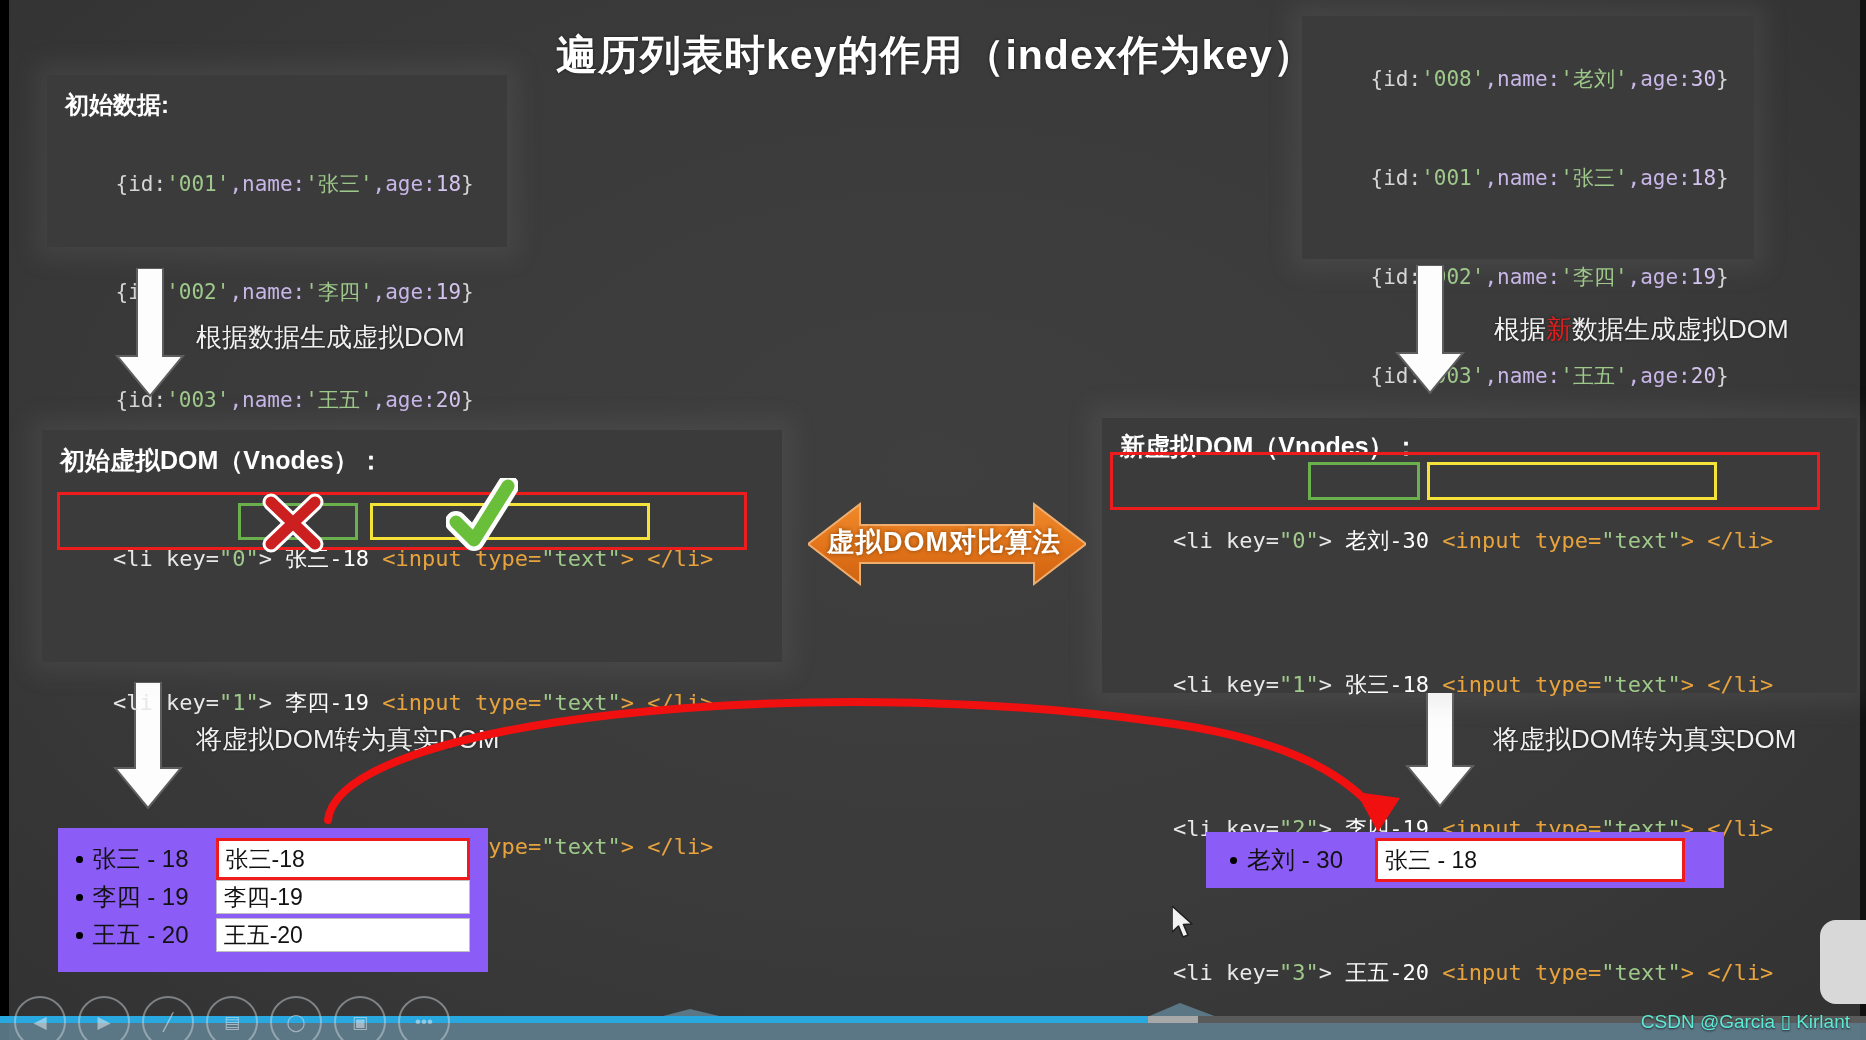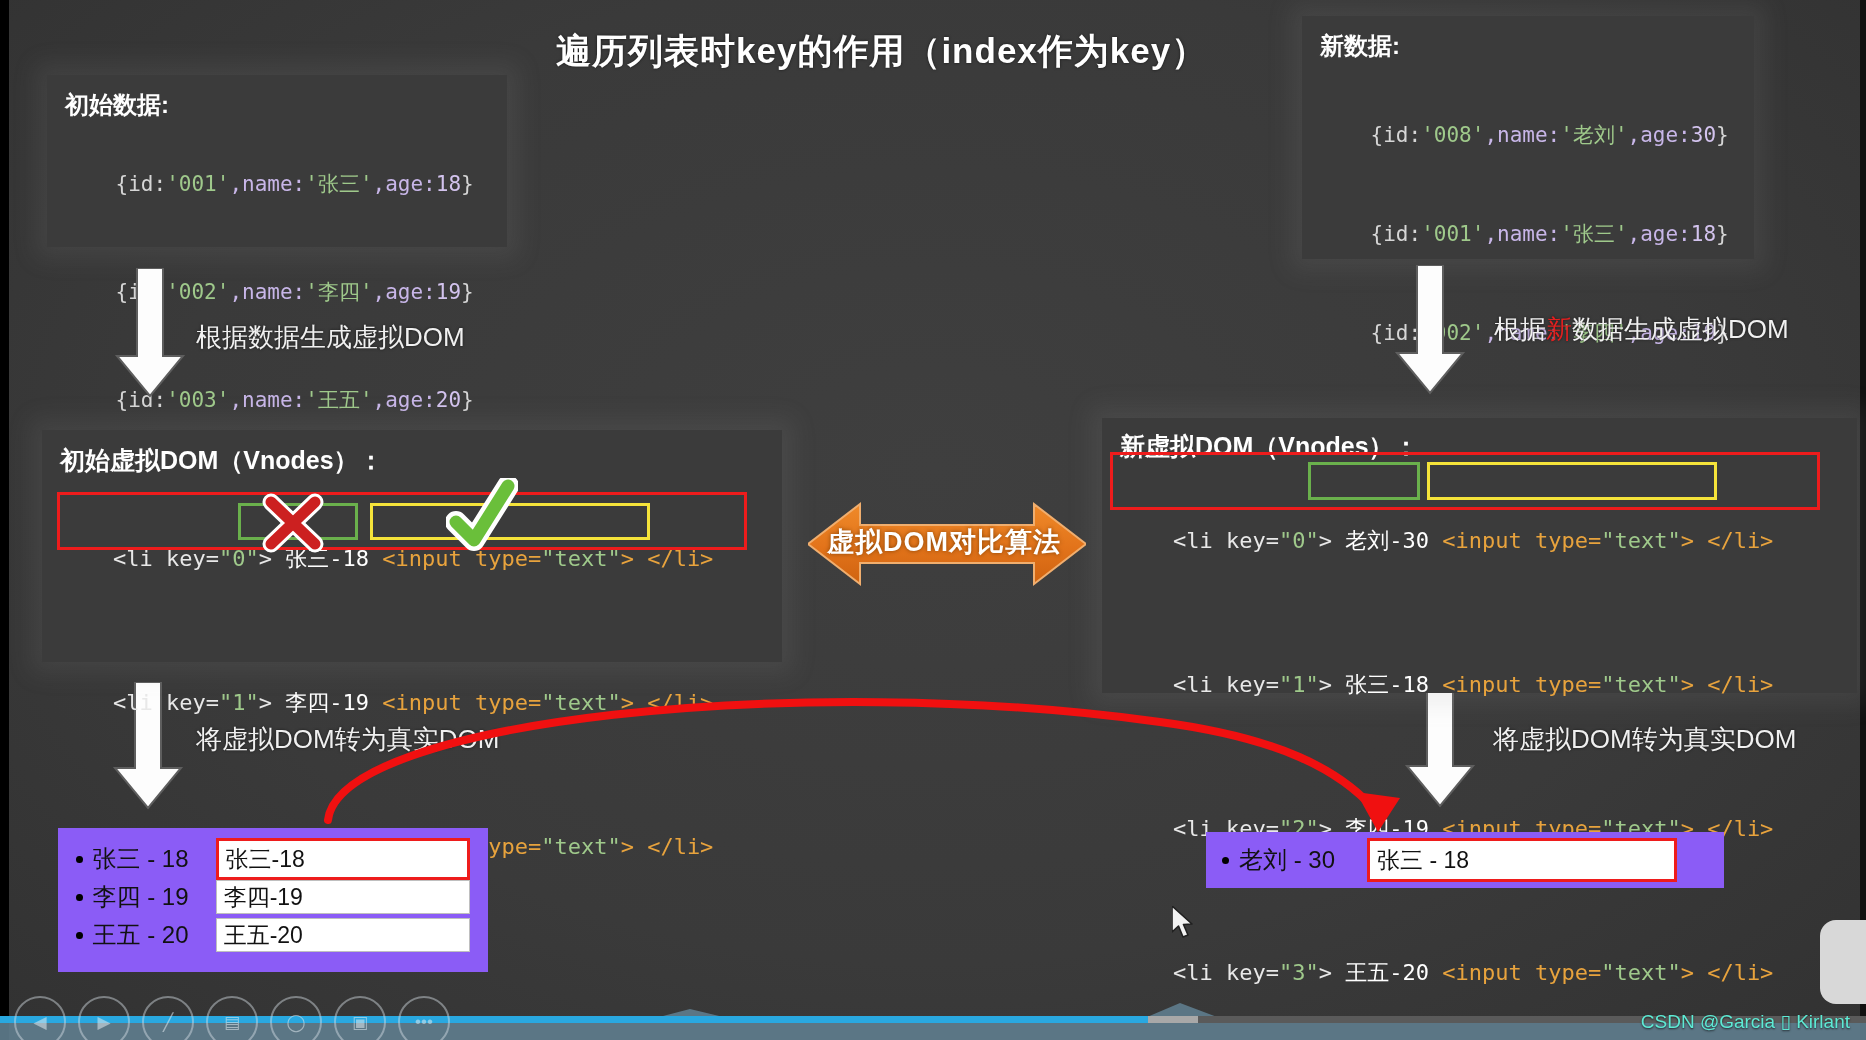--- a/index.html
+++ b/index.html
@@ -100,37 +100,36 @@
     background:#111;border-radius:8px 0 0 8px;
   }
 </style>
 </head>
 <body>
 
 <div id="slide"></div>
 <div id="letterbox-left"></div>
 <div id="letterbox-right"></div>
 
-<div class="flabel" style="left:556px;top:28px;font-size:35px;font-weight:bold;color:#fff;letter-spacing:1px;">遍历列表时key的作用（index作为key）</div>
+<div class="flabel" style="left:556px;top:28px;font-size:41px;font-weight:bold;color:#fff;letter-spacing:1px;">遍历列表时key的作用（index作为key）</div>
 
 <div class="codepanel glow" style="left:47px;top:75px;width:460px;height:172px;padding:14px 18px;">
   <div class="panel-title" style="font-size:24px;margin-bottom:9px;">初始数据:</div>
   <div class="codeline" style="font-size:21px;line-height:36px;">
     <span class="tok-brace">{id:</span><span class="tok-str">'001'</span><span class="tok-key">,name:</span><span class="tok-str">'张三'</span><span class="tok-key">,age:</span><span class="tok-num">18</span><span class="tok-brace">}</span>
   </div>
   <div class="codeline" style="font-size:21px;line-height:36px;">
     <span class="tok-brace">{id:</span><span class="tok-str">'002'</span><span class="tok-key">,name:</span><span class="tok-str">'李四'</span><span class="tok-key">,age:</span><span class="tok-num">19</span><span class="tok-brace">}</span>
   </div>
   <div class="codeline" style="font-size:21px;line-height:36px;">
     <span class="tok-brace">{id:</span><span class="tok-str">'003'</span><span class="tok-key">,name:</span><span class="tok-str">'王五'</span><span class="tok-key">,age:</span><span class="tok-num">20</span><span class="tok-brace">}</span>
   </div>
 </div>
 
 <div class="codepanel glow" style="left:1302px;top:16px;width:452px;height:243px;padding:14px 18px;">
-  <div class="panel-title" style="font-size:24px;margin-bottom:24px;">新数据:</div>
   <div class="codeline" style="font-size:21px;line-height:33px;">
     <span class="tok-brace">{id:</span><span class="tok-str">'008'</span><span class="tok-key">,name:</span><span class="tok-str">'老刘'</span><span class="tok-key">,age:</span><span class="tok-num">30</span><span class="tok-brace">}</span>
   </div>
   <div class="codeline" style="font-size:21px;line-height:33px;">
     <span class="tok-brace">{id:</span><span class="tok-str">'001'</span><span class="tok-key">,name:</span><span class="tok-str">'张三'</span><span class="tok-key">,age:</span><span class="tok-num">18</span><span class="tok-brace">}</span>
   </div>
   <div class="codeline" style="font-size:21px;line-height:33px;">
     <span class="tok-brace">{id:</span><span class="tok-str">'002'</span><span class="tok-key">,name:</span><span class="tok-str">'李四'</span><span class="tok-key">,age:</span><span class="tok-num">19</span><span class="tok-brace">}</span>
   </div>
   <div class="codeline" style="font-size:21px;line-height:33px;">
@@ -243,21 +242,21 @@
     <span class="domtext" style="font-size:24px;width:132px;">李四 - 19</span>
     <span class="dominput" style="width:272px;height:34px;font-size:23px;">李四-19</span>
   </div>
   <div class="domrow" style="height:38px;">
     <span class="bullet"></span>
     <span class="domtext" style="font-size:24px;width:132px;">王五 - 20</span>
     <span class="dominput" style="width:272px;height:34px;font-size:23px;">王五-20</span>
   </div>
 </div>
 
-<div class="domcard" style="left:1206px;top:832px;width:518px;height:56px;padding:6px 16px;">
+<div class="domcard" style="left:1206px;top:832px;width:518px;height:56px;padding:6px 24px;">
   <div class="domrow" style="height:44px;">
     <span class="bullet"></span>
     <span class="domtext" style="font-size:24px;width:128px;">老刘 - 30</span>
     <span class="dominput hl" style="width:310px;height:44px;font-size:23px;">张三 - 18</span>
   </div>
 </div>
 
 <svg style="position:absolute;left:1172px;top:906px;" width="26" height="36" viewBox="0 0 26 36">
   <polygon points="0,0 0,26 6.5,20 11,31 16,29 11.5,18.5 20,18" fill="#f2f2f2" stroke="#202020" stroke-width="1.6" stroke-linejoin="round"></polygon>
 </svg>

